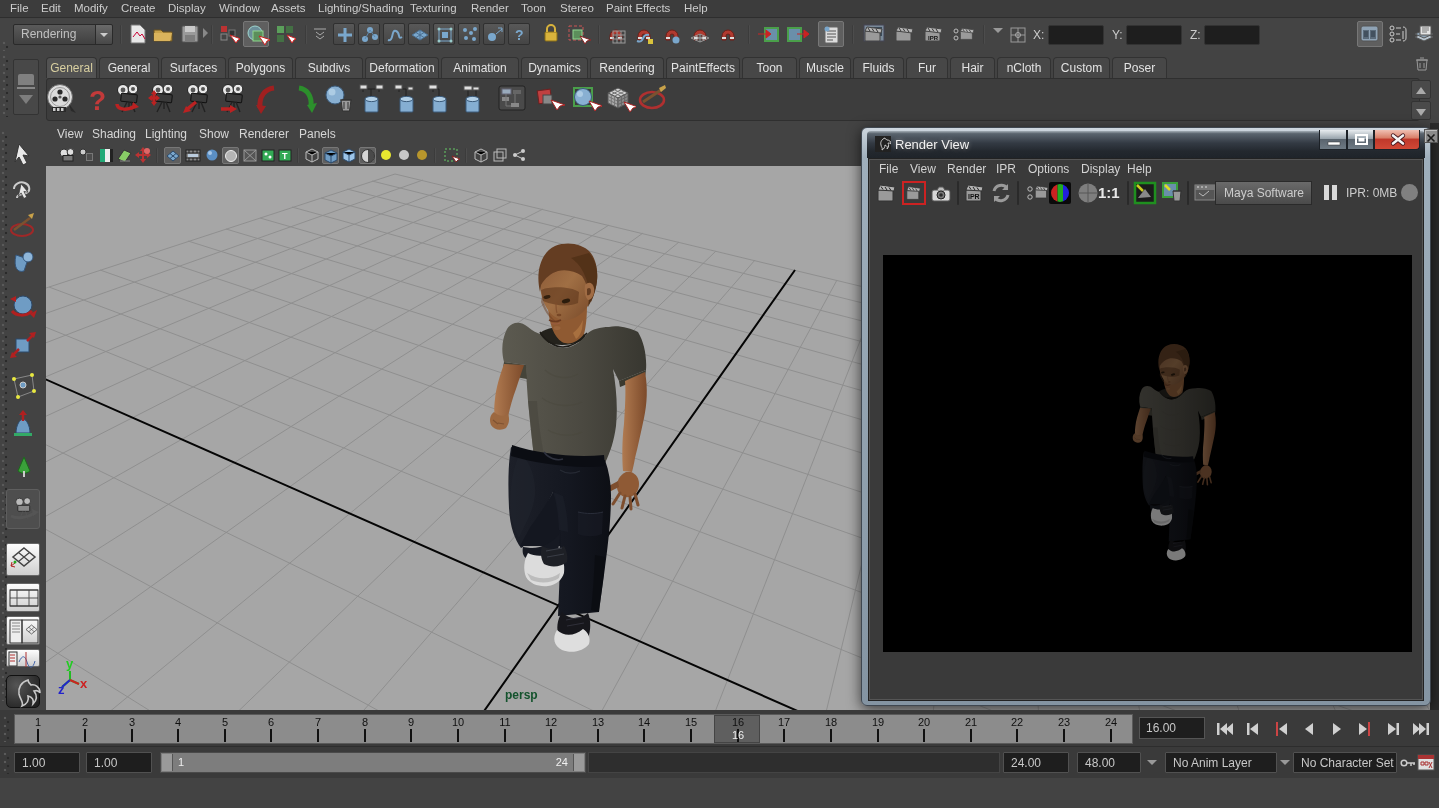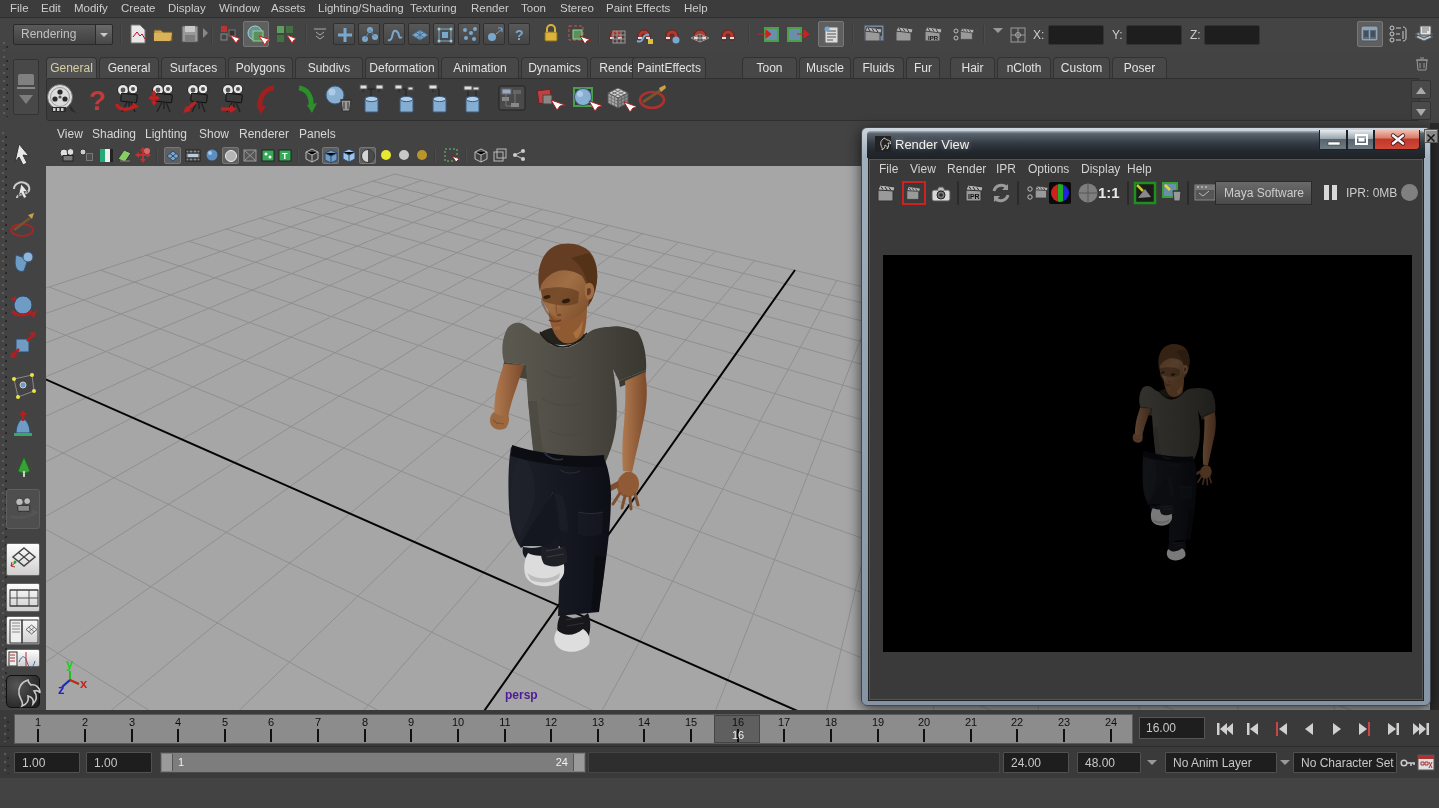--- a/index.html
+++ b/index.html
@@ -24,21 +24,21 @@
 
 #toolbox{position:absolute;left:0;top:123px;width:46px;height:587px;background:#434343}
 .tool{position:absolute;left:6px;width:34px;height:31px;border-radius:3px}
 
 #vpwrap{position:absolute;left:46px;top:123px;width:1393px;height:587px;background:#434343}
 #pmenu{position:absolute;left:0;top:4px;height:18px;color:#d6d6d6;font-size:12px}
 #pmenu span{position:absolute;top:0;white-space:nowrap}
 #ptool{position:absolute;left:0;top:23px;width:1393px;height:20px}
 .pic{position:absolute;top:1px;width:17px;height:17px;border-radius:2px}
 #vp{position:absolute;left:0px;top:43px;width:1393px;height:544px;background:#a6a6a6;overflow:hidden}
-#persp{position:absolute;left:459px;top:522px;color:#4c1d95;font-weight:bold;font-size:12px}
+#persp{position:absolute;left:459px;top:522px;color:#14532d;font-weight:bold;font-size:12px}
 
 #rv{position:absolute;left:861px;top:127px;width:570px;height:579px;border-radius:6px;
 background:linear-gradient(#cdd6de,#9fafbc 30px,#8494a2);box-shadow:0 3px 14px rgba(0,0,0,.65);border:1px solid #3f4750}
 #rvtitle{position:absolute;left:5px;top:3px;right:5px;height:27px;color:#f2f2f2;font-size:13px;
 background:linear-gradient(180deg,#a3adb5 0%,#5a646e 10%,#333a43 45%,#23282e 75%,#1f242a 100%);border-radius:4px 4px 0 0}
 #rvtitle .ttl{position:absolute;left:28px;top:6px;text-shadow:0 0 4px rgba(255,255,255,.55),0 1px 2px rgba(0,0,0,.8)}
 .wbtn{position:absolute;top:-1px;height:20px;border:1px solid #1c2127;border-top:none;color:#fff}
 #rvinner{position:absolute;left:6px;top:30px;width:556px;height:543px;background:#3a3a3a;border:1px solid #222;box-shadow:inset 0 0 0 1px #555}
 #rvmenu{position:absolute;left:0;top:3px;height:18px;color:#d2d2d2;font-size:12px}
 #rvmenu span{position:absolute;white-space:nowrap}
@@ -281,25 +281,25 @@
     <div id="shelf">
       <div class="tab on" style="left:46px;width:51px">General</div>
       <div class="tab" style="left:99px;width:60px">General</div>
       <div class="tab" style="left:161px;width:65px">Surfaces</div>
       <div class="tab" style="left:228px;width:65px">Polygons</div>
       <div class="tab" style="left:295px;width:68px">Subdivs</div>
       <div class="tab" style="left:365px;width:74px">Deformation</div>
       <div class="tab" style="left:441px;width:78px">Animation</div>
       <div class="tab" style="left:521px;width:67px">Dynamics</div>
       <div class="tab" style="left:590px;width:74px">Rendering</div>
-      <div class="tab" style="left:632px;width:74px">PaintEffects</div>
+      <div class="tab" style="left:666px;width:74px">PaintEffects</div>
       <div class="tab" style="left:742px;width:55px">Toon</div>
       <div class="tab" style="left:799px;width:52px">Muscle</div>
       <div class="tab" style="left:853px;width:51px">Fluids</div>
-      <div class="tab" style="left:906px;width:34px">Fur</div>
+      <div class="tab" style="left:906px;width:42px">Fur</div>
       <div class="tab" style="left:950px;width:45px">Hair</div>
       <div class="tab" style="left:997px;width:54px">nCloth</div>
       <div class="tab" style="left:1053px;width:57px">Custom</div>
       <div class="tab" style="left:1112px;width:55px">Poser</div>
       <div id="shelfbed"></div>
       <div class="dots" style="left:2px;top:4px;height:62px"></div>
       <div style="position:absolute;left:13px;top:8px;width:26px;height:56px;background:#484848;border:1px solid #333;border-radius:2px"></div>
       <div style="position:absolute;left:18px;top:23px;width:16px;height:11px;background:#808080;border-radius:2px 2px 0 0"></div>
       <div style="position:absolute;left:17px;top:36px;width:18px;height:2px;background:#888"></div>
       <div style="position:absolute;left:19px;top:44px;width:0;height:0;border:7px solid transparent;border-top:9px solid #7d7d7d"></div>

